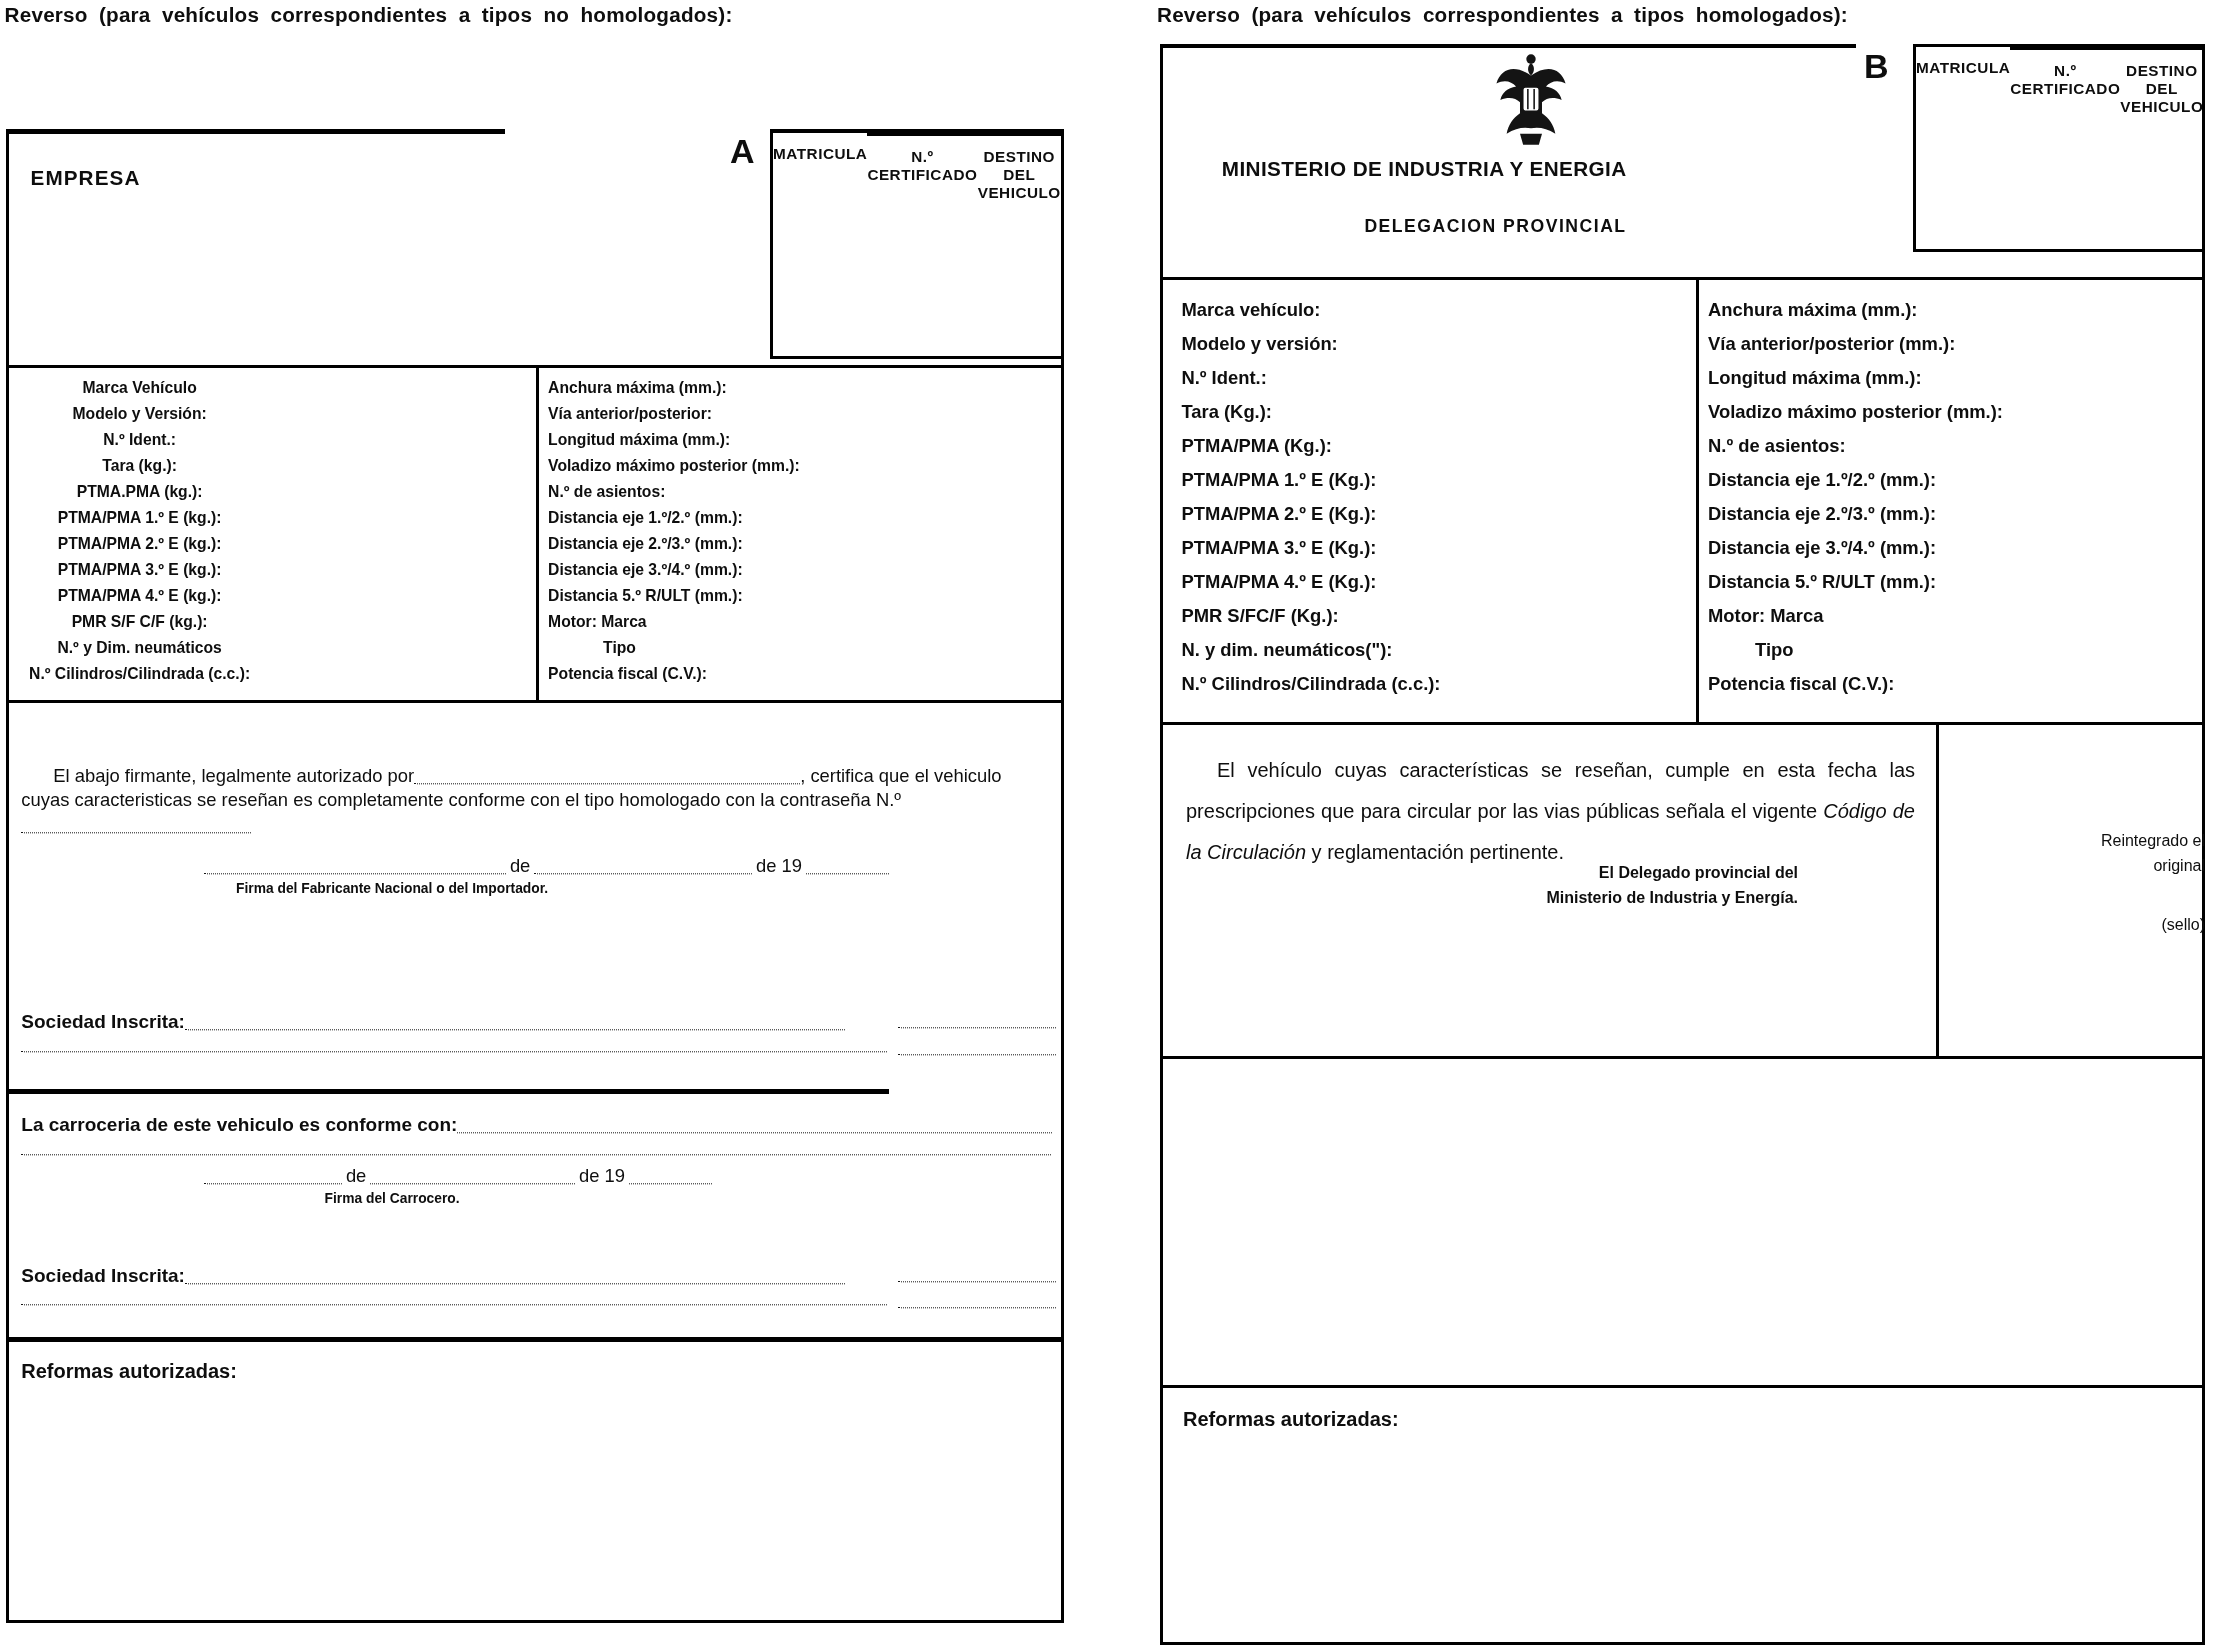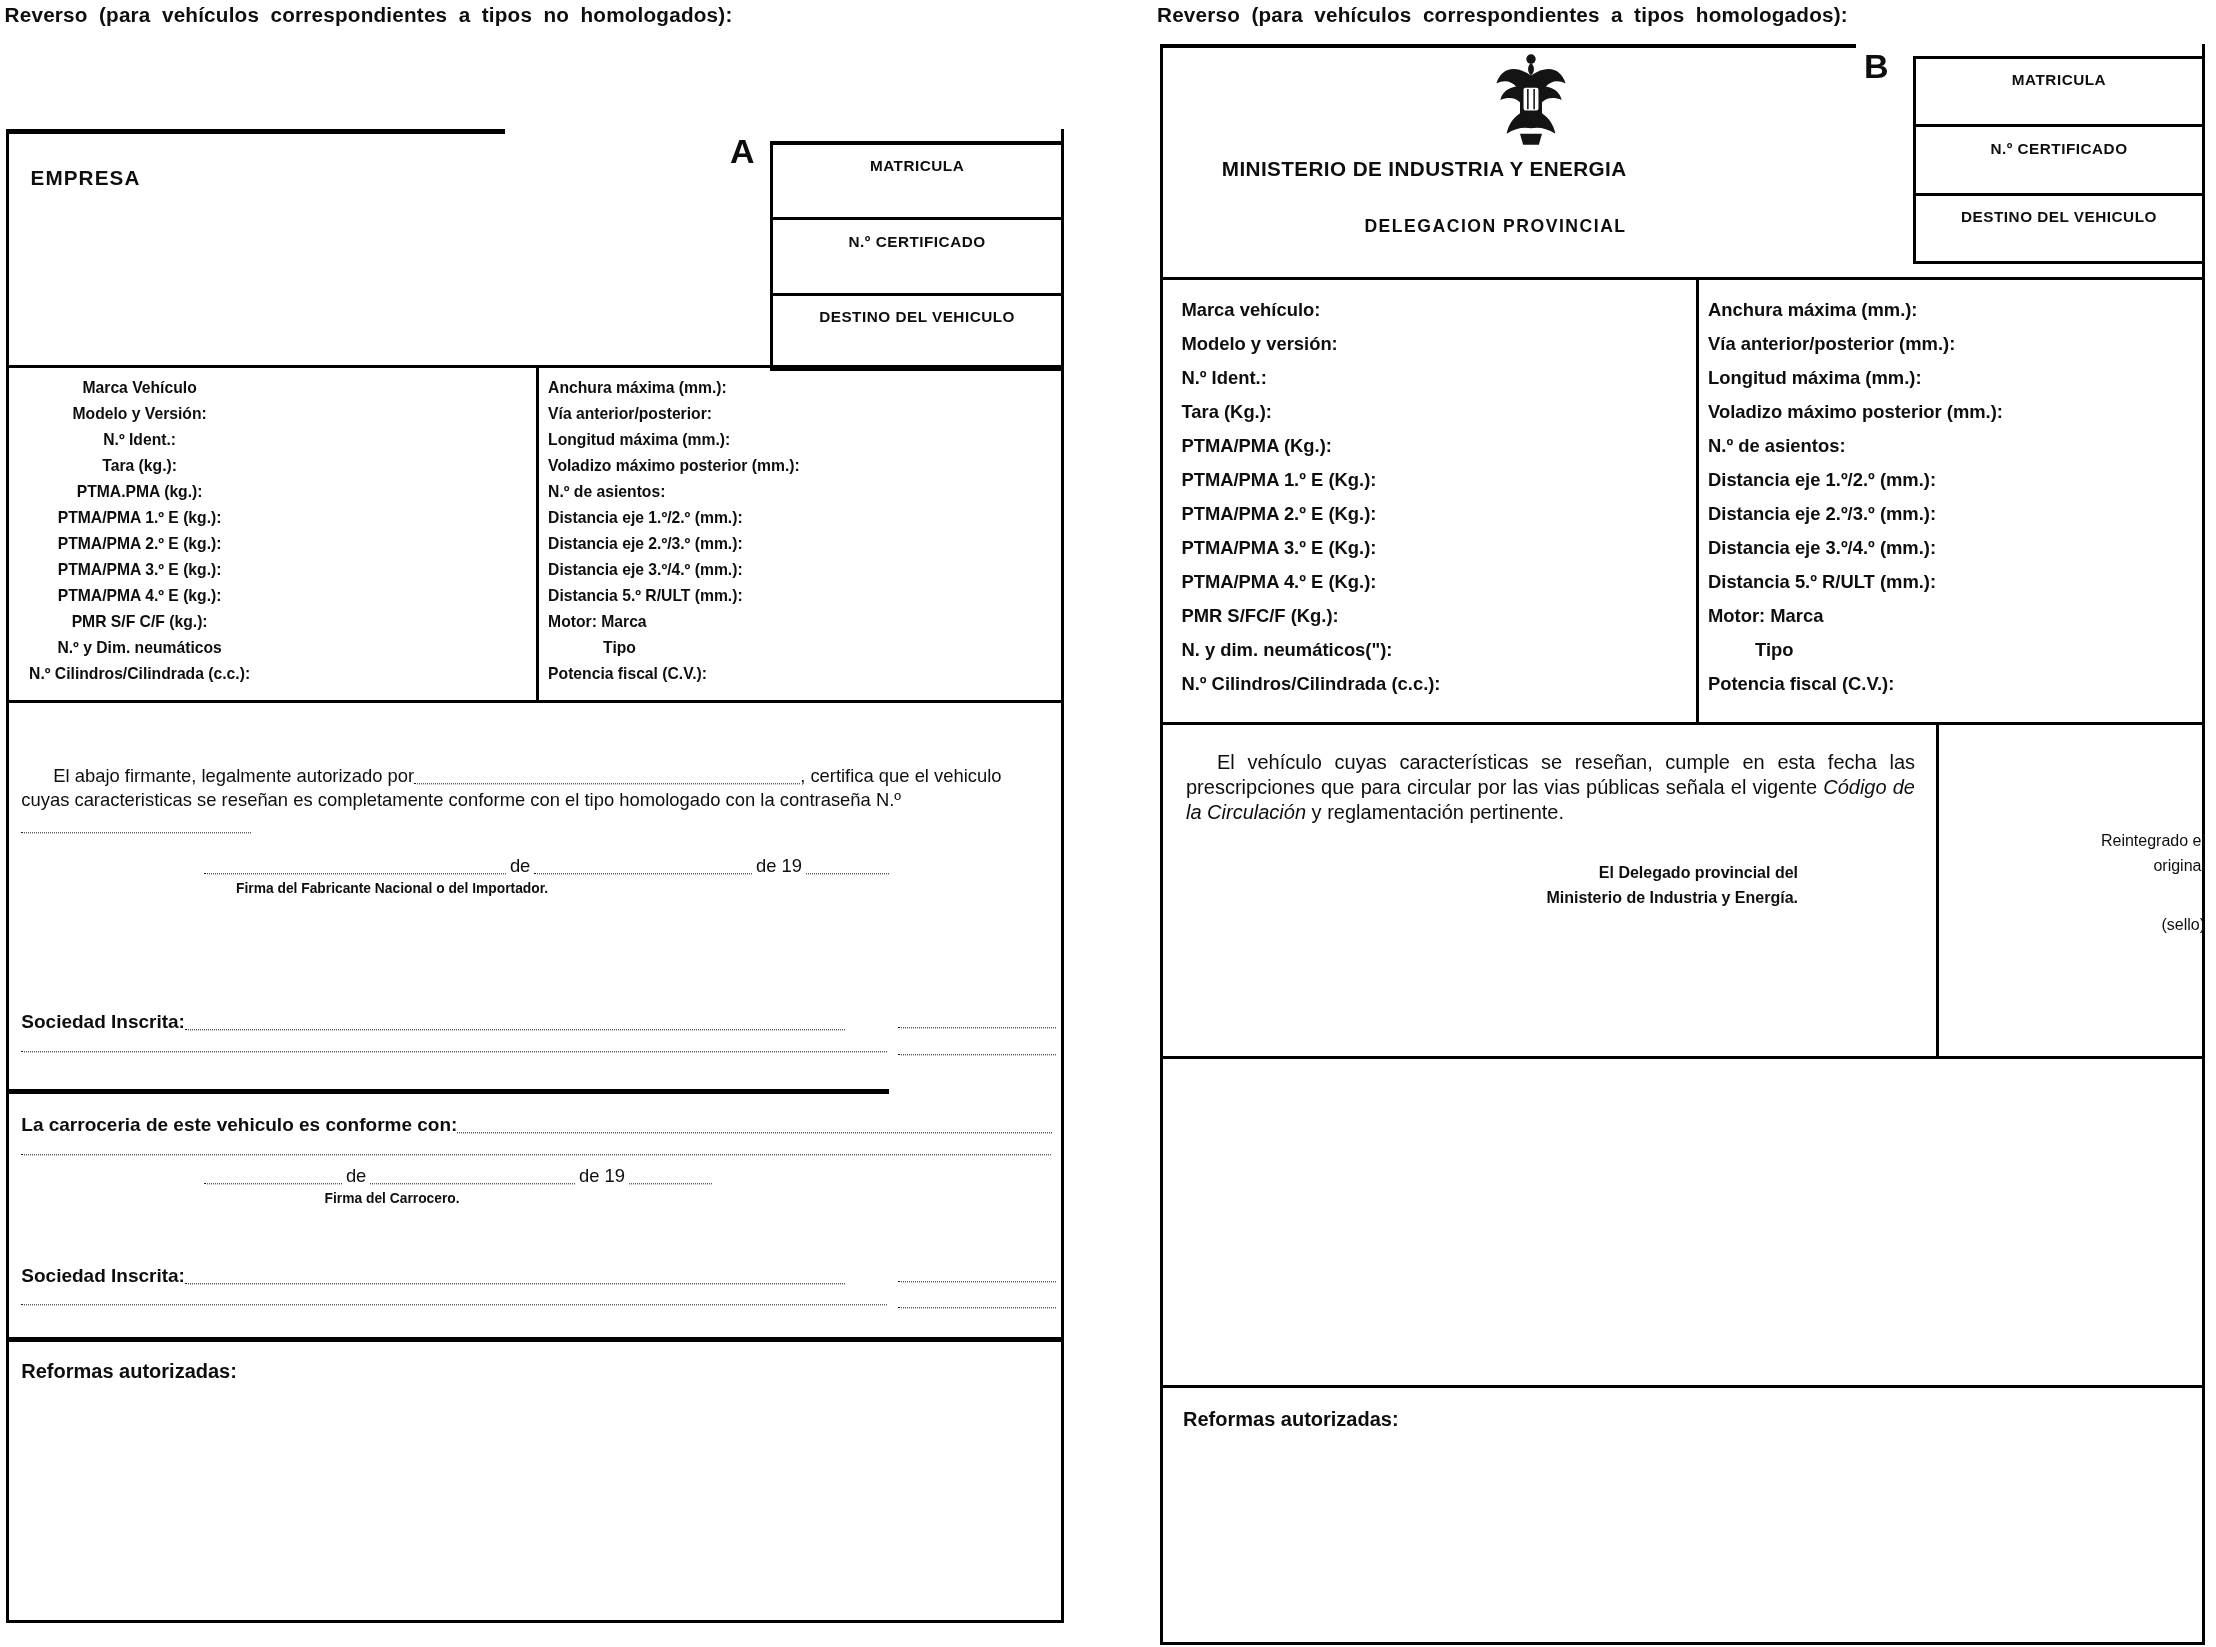--- a/index.html
+++ b/index.html
@@ -4,21 +4,21 @@
 <style>
   * { margin:0; padding:0; box-sizing:border-box; }
   body { background:#fff; font-family:"Liberation Sans", sans-serif; color:#0e0e0e; }
   #page { position:relative; width:2216px; height:1648px; background:#ffffff; overflow:hidden; }
   .abs { position:absolute; }
   .b { font-weight:700; }
   .caption { font-size:20.7px; font-weight:700; letter-spacing:0.2px; word-spacing:5.4px; white-space:nowrap; }
   .form { position:absolute; border:3.1px solid #000; border-top:none; background:#fff; }
   .topline { position:absolute; top:0; left:0; height:4.6px; background:#000; }
   .letter { font-size:34px; font-weight:700; }
-  .plate { position:absolute; top:0; right:0; border-left:3.1px solid #000; border-bottom:3.1px solid #000; border-top:4.6px solid #000; display:flex; flex-direction:column; background:#fff;margin-top:12px; }
+  .plate { position:absolute; top:0; right:0; border-left:3.1px solid #000; border-bottom:3.1px solid #000; border-top:4.6px solid #000; display:flex; flex-direction:row; background:#fff; }
   .plate-cell { flex:1; text-align:center; font-weight:700; letter-spacing:0.5px; font-size:15.3px; padding-top:12.2px; }
   .plate-cell + .plate-cell { border-top:3.1px solid #000; }
   .specs { position:absolute; left:0; width:100%; border-top:3.1px solid #000; border-bottom:3.1px solid #000; }
   .vline { position:absolute; background:#000; }
   .hline { position:absolute; background:#000; }
   .spec-col { position:absolute; font-weight:700; white-space:nowrap; }
   .spec-col span { display:block; }
   .dots { display:inline-block; height:1em; border-bottom:1.5px dotted #161616; vertical-align:baseline; transform:translateY(2.3px); }
   .date-line { white-space:nowrap; }
   .date-line > span[data-bind] { margin:0 3.8px; }
@@ -174,21 +174,21 @@
       <span data-bind="form_b.specs_right.4">N.º de asientos:</span>
       <span data-bind="form_b.specs_right.5">Distancia eje 1.º/2.º (mm.):</span>
       <span data-bind="form_b.specs_right.6">Distancia eje 2.º/3.º (mm.):</span>
       <span data-bind="form_b.specs_right.7">Distancia eje 3.º/4.º (mm.):</span>
       <span data-bind="form_b.specs_right.8">Distancia 5.º R/ULT (mm.):</span>
       <span data-bind="form_b.specs_right.9">Motor: Marca</span>
       <span style="padding-left:47px;" data-bind="form_b.specs_right.10">Tipo</span>
       <span data-bind="form_b.specs_right.11">Potencia fiscal (C.V.):</span>
     </div>
 
-    <div class="abs" style="left:23px; top:706px; width:729px; font-size:20px; line-height:25px; text-indent:31px; text-align:justify;">
+    <div class="abs" style="left:23px; top:706px; width:729px; font-size:20px; line-height:41px; text-indent:31px; text-align:justify;">
       <span data-bind="form_b.decl_pre">El vehículo cuyas características se reseñan, cumple en esta fecha las prescripciones que para circular por las vias públicas señala el vigente </span><span style="font-style:italic;" data-bind="form_b.decl_italic">Código de la Circulación</span><span data-bind="form_b.decl_post"> y reglamentación pertinente.</span>
     </div>
     <div class="abs b center" style="left:130px; top:820px; width:505px; font-size:16px; font-weight:600;" data-bind="form_b.delegado_line1">El Delegado provincial del</div>
     <div class="abs b center" style="left:130px; top:845px; width:505px; font-size:16px; font-weight:600;" data-bind="form_b.delegado_line2">Ministerio de Industria y Energía.</div>
 
     <div class="vline" style="left:773px; top:681px; width:3.1px; height:334px;"></div>
     <div class="abs center" style="left:776px; top:788px; width:266px; font-size:16px;" data-bind="form_b.stamp_line1">Reintegrado el</div>
     <div class="abs center" style="left:776px; top:813px; width:266px; font-size:16px;" data-bind="form_b.stamp_line2">original</div>
     <div class="abs center" style="left:776px; top:872px; width:266px; font-size:16px;" data-bind="form_b.stamp_line3">(sello)</div>
 

